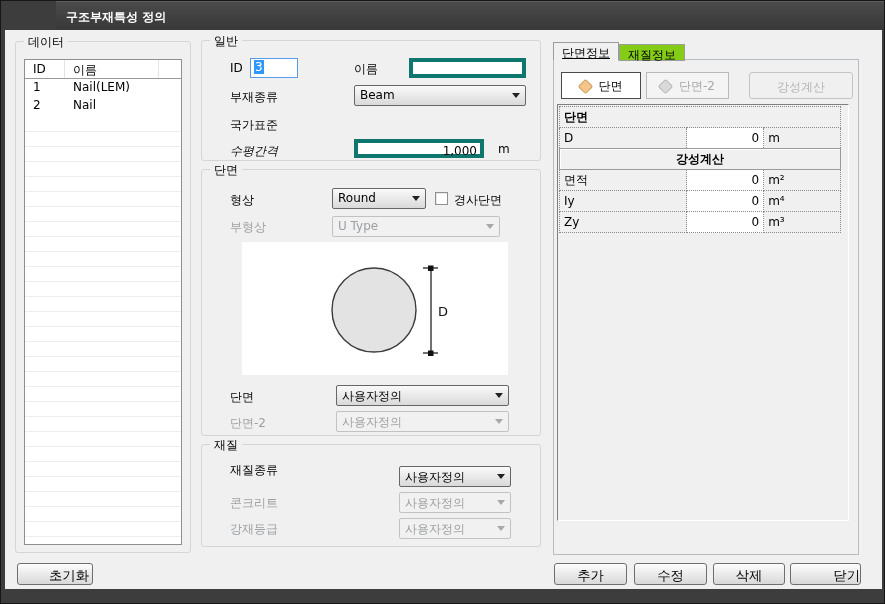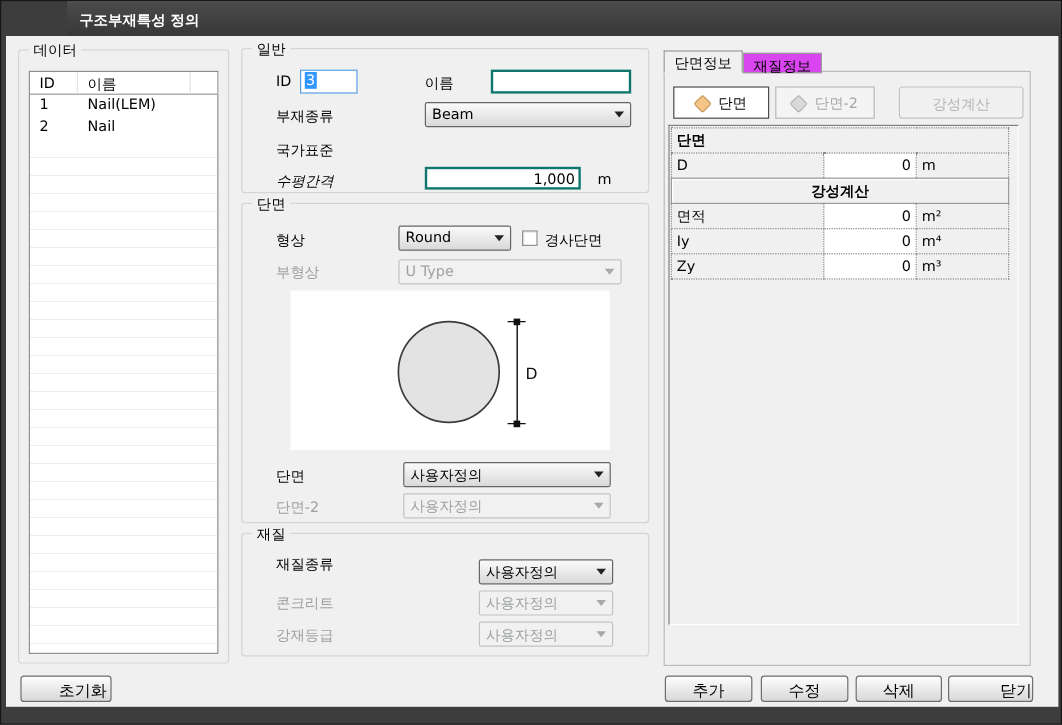--- a/index.html
+++ b/index.html
@@ -32,21 +32,21 @@
                 background:#fff; border:1px solid #8f8f8f; }
   .dt-header { display:flex; height:19px; border-bottom:1px solid #9a9a9a; background:#fff; }
   .dt-header div { padding:2px 0 0 8px; border-right:1px solid #e4e4e4; }
   .dt-col-id { width:40px; } .dt-col-name { width:94px; } .dt-col-extra { flex:1; border-right:none!important; }
   .dt-row { display:flex; height:18px; }
   .dt-row div { padding:1px 0 0 8px; }
   .dt-empty { position:absolute; left:0; right:0; bottom:0; top:57px;
               background:repeating-linear-gradient(to bottom, transparent 0 14px, #ededed 14px 15px); }
 
   
-  .tbox { position:absolute; background:#fff; border:2px solid #0f766e; padding:1px 3px; }
+  .tbox { position:absolute; background:#fff; border:4px solid #0f766e; padding:1px 3px; }
   .tbox.focus { border:1px solid #569de5; }
   .sel-text { background:#2f97ff; color:#fff; padding:0 1px; }
   .tbox.num { text-align:right; }
 
   .combo { position:absolute; height:21px; border:1px solid #666;
            border-radius:2px; background:linear-gradient(#fafafa,#d9d9d9);
            padding:2px 18px 0 5px; overflow:hidden; white-space:nowrap; }
   .combo .arr { position:absolute; right:5px; top:7px; width:0; height:0;
                 border-left:4px solid transparent; border-right:4px solid transparent;
                 border-top:5px solid #222; }
@@ -58,21 +58,21 @@
 
   .btn { position:absolute; height:22px; background:linear-gradient(#fdfdfd,#d8d8d8);
          border:1px solid #6e6e6e; border-radius:3px; text-align:center;
          padding-top:3px; cursor:default; }
 
   
   .preview { position:absolute; left:40px; top:72px; width:266px; height:133px; background:#fff; }
   .tab { position:absolute; border:1px solid #9c9c9c; background:#f0f0f0;
          padding:2px 8px 0 8px; height:19px; }
   .tab.active { z-index:3; border-bottom:1px solid #f0f0f0; }
-  .tab.inactive { top:2px; height:17px; background:#d946ef; }
+  .tab.inactive { top:2px; height:17px; background:#84cc16; }
   .tabpage { position:absolute; border:1px solid #b9bcbf; background:#f0f0f0; z-index:1; }
 
   .icon-btn { position:absolute; height:27px; background:#fff; border:1px solid #4a4a4a;
               padding-top:5px; text-align:center; }
   .icon-btn .diamond { display:inline-block; width:11px; height:11px; margin:0 8px -2px 0;
                        transform:rotate(45deg); border-radius:2px;
                        background:#f4c488; border:1px solid #c99c5d; }
   .icon-btn.dis { border-color:#b9b9b9; color:#a4a7aa; background:#f4f4f4; }
   .icon-btn.dis .diamond { background:#d9d9d9; border-color:#b5b5b5; }
   .ghost-btn { position:absolute; height:27px; border:1px solid #c4c4c4; border-radius:3px;
@@ -144,21 +144,21 @@
 
     <div class="group" style="left:196px; top:139px; width:340px; height:267px;">
       <span class="group-label">단면</span>
 
       <span class="lbl" style="left:28px; top:22px;">형상</span>
       <div class="combo" style="left:130px; top:18px; width:94px;"><span>Round</span><span class="arr"></span></div>
       <span class="checkbox" style="left:233px; top:22px;"></span>
       <span class="lbl" style="left:252px; top:22px;">경사단면</span>
 
       <span class="lbl dis" style="left:28px; top:49px;">부형상</span>
-      <div class="combo dis" style="left:130px; top:46px; width:186px;"><span>U Type</span><span class="arr"></span></div>
+      <div class="combo dis" style="left:130px; top:46px; width:168px;"><span>U Type</span><span class="arr"></span></div>
 
       <div class="preview">
         <svg width="266" height="133" viewBox="0 0 266 133">
           <circle cx="132" cy="68" r="42" fill="#e3e3e3" stroke="#3c3c3c" stroke-width="1.4"></circle>
           <line x1="189" y1="26" x2="189" y2="111" stroke="#111" stroke-width="1.2"></line>
           <line x1="181" y1="26" x2="196" y2="26" stroke="#111" stroke-width="1.2"></line>
           <line x1="181" y1="111" x2="196" y2="111" stroke="#111" stroke-width="1.2"></line>
           <rect x="186" y="23.5" width="5.5" height="5.5" fill="#111"></rect>
           <rect x="186" y="108.5" width="5.5" height="5.5" fill="#111"></rect>
           <text x="196" y="74" font-size="13" fill="#111">D</text>
@@ -179,21 +179,21 @@
       <div class="combo" style="left:197px; top:21px; width:112px;"><span>사용자정의</span><span class="arr"></span></div>
 
       <span class="lbl dis" style="left:28px; top:50px;">콘크리트</span>
       <div class="combo dis" style="left:197px; top:47px; width:112px;"><span>사용자정의</span><span class="arr"></span></div>
 
       <span class="lbl dis" style="left:28px; top:76px;">강재등급</span>
       <div class="combo dis" style="left:197px; top:73px; width:112px;"><span>사용자정의</span><span class="arr"></span></div>
     </div>
 
     <div class="tabpage" style="left:548px; top:29px; width:306px; height:496px;"></div>
-    <div class="tab active" style="left:548px; top:12px; width:66px; z-index:3;">단면정보</div>
+    <div class="tab active" style="left:548px; top:12px; width:66px; z-index:3;text-decoration:underline;">단면정보</div>
     <div class="tab inactive" style="left:614px; top:14px; width:66px; z-index:2;">재질정보</div>
 
     <div class="icon-btn" style="left:556px; top:42px; width:80px; z-index:4;">
       <span class="diamond"></span><span>단면</span>
     </div>
     <div class="icon-btn dis" style="left:641px; top:42px; width:83px; z-index:4;">
       <span class="diamond"></span><span>단면-2</span>
     </div>
     <div class="ghost-btn" style="left:744px; top:42px; width:104px; z-index:4;">강성계산</div>
 

